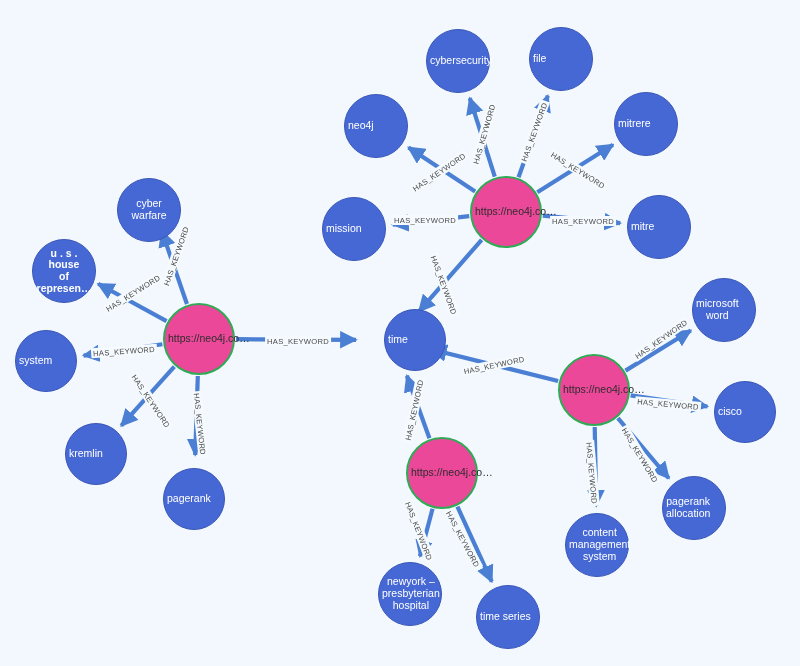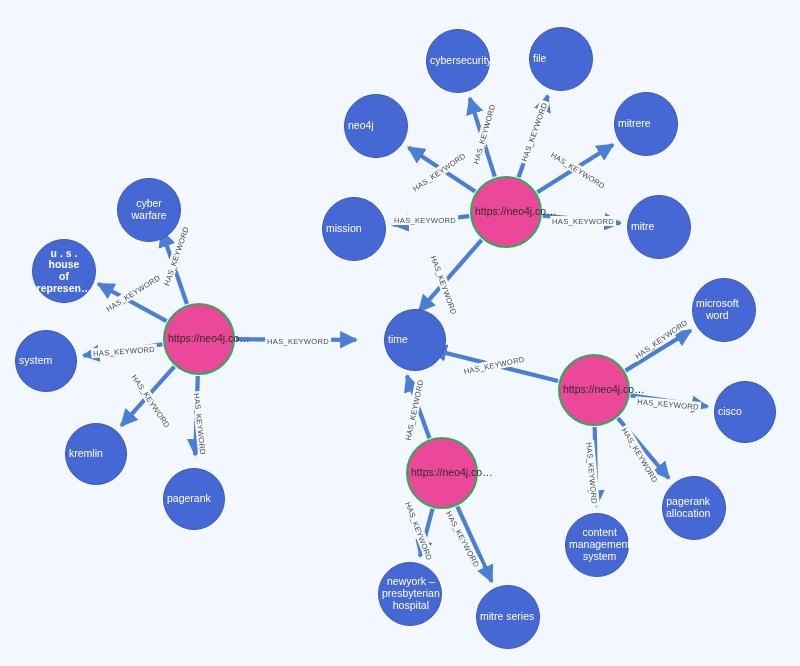--- a/index.html
+++ b/index.html
@@ -166,21 +166,21 @@
         <span class="node-label">content
 management
 system</span>
       </div>
       <div class="node keyword" style="left: 378px; top: 562px; width: 64px; height: 64px;">
         <span class="node-label">newyork –
 presbyterian
 hospital</span>
       </div>
       <div class="node keyword" style="left: 476px; top: 585px; width: 64px; height: 64px;">
-        <span class="node-label">mitre series</span>
+        <span class="node-label">time series</span>
       </div>
     </div>
   <div id="edge-labels-layer">
       <div class="edge-label" style="left: 176px; top: 256px; transform: translate(-50%, -50%) rotate(-71deg);">HAS_KEYWORD</div>
       <div class="edge-label" style="left: 133px; top: 293px; transform: translate(-50%, -50%) rotate(-32deg);">HAS_KEYWORD</div>
       <div class="edge-label" style="left: 124px; top: 351px; transform: translate(-50%, -50%) rotate(-4deg);">HAS_KEYWORD</div>
       <div class="edge-label" style="left: 151px; top: 401px; transform: translate(-50%, -50%) rotate(56deg);">HAS_KEYWORD</div>
       <div class="edge-label" style="left: 200px; top: 424px; transform: translate(-50%, -50%) rotate(84deg);">HAS_KEYWORD</div>
       <div class="edge-label" style="left: 298px; top: 341px; transform: translate(-50%, -50%) rotate(0deg);">HAS_KEYWORD</div>
       <div class="edge-label" style="left: 484px; top: 134px; transform: translate(-50%, -50%) rotate(-74deg);">HAS_KEYWORD</div>

